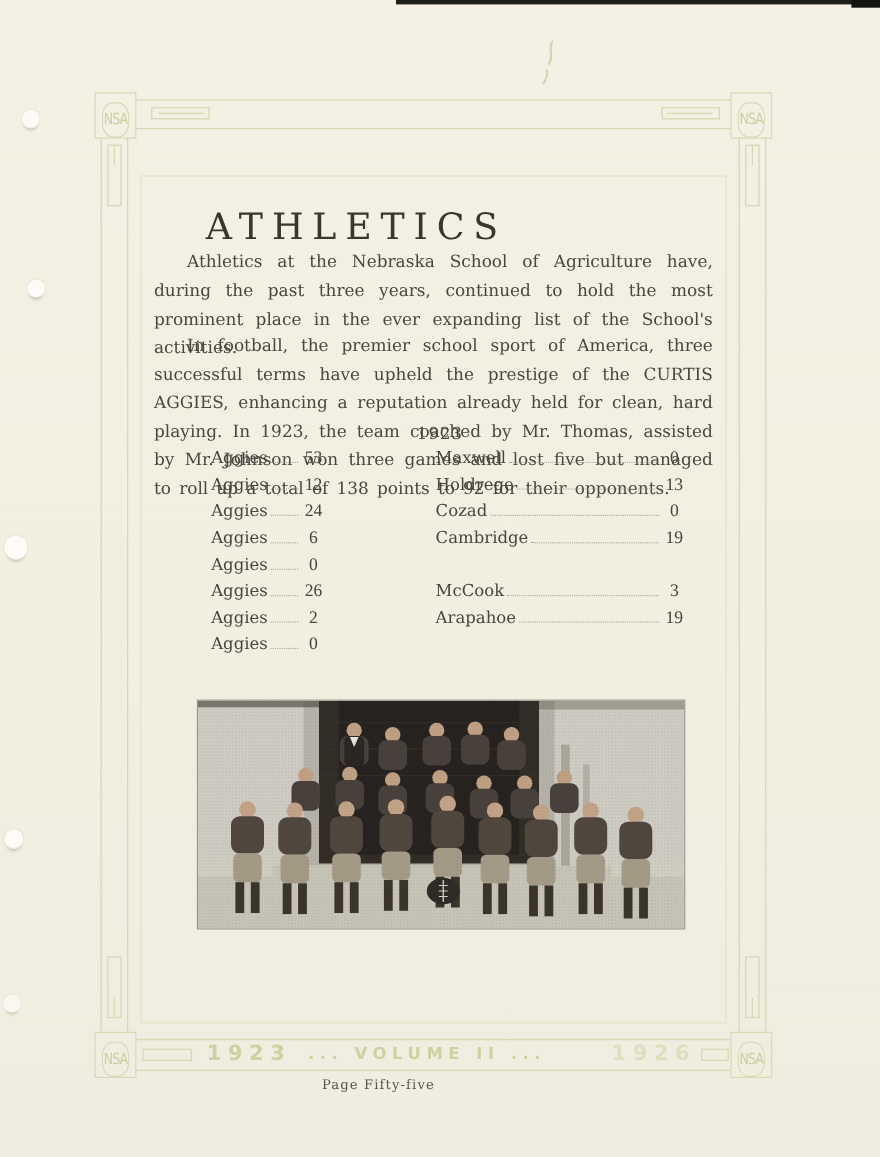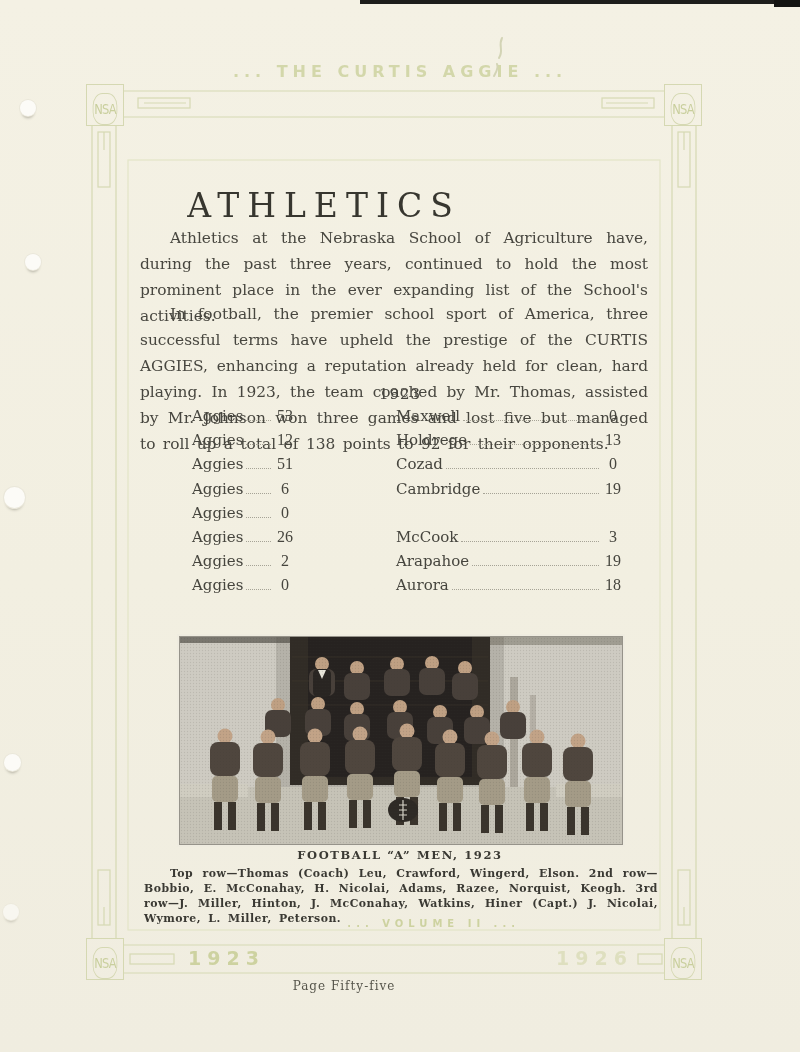--- a/index.html
+++ b/index.html
@@ -56,21 +56,21 @@
     outline:1px solid #96938a;box-shadow:0 0 0 3px #efece0;}
   .caption{position:absolute;left:0;top:848px;width:800px;text-align:center;
     font-size:11.5px;font-weight:bold;letter-spacing:1.6px;color:#3a3933;}
   .roster{position:absolute;left:144px;top:866px;width:514px;
     font-size:10.9px;font-weight:bold;line-height:15px;letter-spacing:.5px;
     word-spacing:3px;text-align:justify;color:#3a3933;text-indent:26px;}
   
   .foot-sage{position:absolute;font-family:"DejaVu Sans","Liberation Sans",sans-serif;
     color:#cdd2a0;font-weight:bold;}
   .fy-left{left:188px;top:947px;font-size:19px;letter-spacing:6px;}
-  .fvol{left:280px;top:918px;width:240px;text-align:right;font-size:10px;letter-spacing:5px;}
+  .fvol{left:280px;top:949px;width:240px;text-align:left;font-size:15px;letter-spacing:5px;}
   .fy-right{left:556px;top:947px;font-size:19px;letter-spacing:6px;opacity:.5;}
   .page-label{position:absolute;left:0;top:979px;width:688px;text-align:center;
     font-size:12px;letter-spacing:1px;color:#56554b;}
 </style>
 </head>
 <body>
 
 <div class="page">
 
   <div class="top-strip"></div>
@@ -123,21 +123,20 @@
   <div class="nsa-box" style="left:664px;top:84px;">
       <div class="nsa-inner">NSA</div>
     </div>
   <div class="nsa-box" style="left:86px;top:938px;">
       <div class="nsa-inner">NSA</div>
     </div>
   <div class="nsa-box" style="left:664px;top:938px;">
       <div class="nsa-inner">NSA</div>
     </div>
 
-  <div class="masthead">... THE CURTIS AGGIE ...</div>
 
   <h1 class="title">ATHLETICS</h1>
   <p class="para p1">Athletics at the Nebraska School of Agriculture have, during the past three years, continued to hold the most prominent place in the ever expanding list of the School's activities.</p>
   <p class="para p2">In football, the premier school sport of America, three successful terms have upheld the prestige of the CURTIS AGGIES, enhancing a reputation already held for clean, hard playing.  In 1923, the team coached by Mr. Thomas, assisted by Mr. Johnson won three games and lost five but managed to roll up a total of 138 points to 92 for their opponents.</p>
 
   <div class="year-head">1923</div>
   <div class="scores">
     <div class="srow">
       <span class="scol-l">
           <span class="sname">Aggies</span>
@@ -161,21 +160,21 @@
       <span class="scol-r">
           <span class="sname">Holdrege</span>
           <span class="leader"></span>
           <span class="snum">13</span>
         </span>
     </div>
     <div class="srow">
       <span class="scol-l">
           <span class="sname">Aggies</span>
           <span class="leader"></span>
-          <span class="snum">51</span>
+          <span class="snum">24</span>
         </span>
       <span class="scol-gap"></span>
       <span class="scol-r">
           <span class="sname">Cozad</span>
           <span class="leader"></span>
           <span class="snum">0</span>
         </span>
     </div>
     <div class="srow">
       <span class="scol-l">
@@ -224,25 +223,20 @@
           <span class="snum">19</span>
         </span>
     </div>
     <div class="srow">
       <span class="scol-l">
           <span class="sname">Aggies</span>
           <span class="leader"></span>
           <span class="snum">0</span>
         </span>
       <span class="scol-gap"></span>
-      <span class="scol-r">
-          <span class="sname">Aurora</span>
-          <span class="leader"></span>
-          <span class="snum">18</span>
-        </span>
     </div>
   </div>
 
   <div class="photo">
     <svg width="442" height="207" viewBox="0 0 442 207">
       <defs>
         <pattern id="ht" width="3" height="3" patternUnits="userSpaceOnUse">
           <circle cx="1.5" cy="1.5" r=".65" fill="#3c3a34" opacity=".12"></circle>
         </pattern>
         <g id="pl">
@@ -303,21 +297,19 @@
       <ellipse cx="223" cy="173" rx="15" ry="12" fill="#2e2a25"></ellipse>
       <line x1="223" y1="163" x2="223" y2="183" stroke="#d8d5c9" stroke-width="1.2"></line>
       <line x1="219" y1="168" x2="227" y2="168" stroke="#d8d5c9" stroke-width="1"></line>
       <line x1="219" y1="173" x2="227" y2="173" stroke="#d8d5c9" stroke-width="1"></line>
       <line x1="219" y1="178" x2="227" y2="178" stroke="#d8d5c9" stroke-width="1"></line>
 
       <rect x="0" y="0" width="442" height="207" fill="url(#ht)"></rect>
     </svg>
   </div>
 
-  <div class="caption">FOOTBALL “A” MEN, 1923</div>
-  <div class="roster">Top row—Thomas (Coach) Leu, Crawford, Wingerd, Elson.  2nd row—Bobbio, E. McConahay, H. Nicolai, Adams, Razee, Norquist, Keogh.  3rd row—J. Miller, Hinton, J. McConahay, Watkins, Hiner (Capt.) J. Nicolai, Wymore, L. Miller, Peterson.</div>
 
   <div class="foot-sage fy-left">1923</div>
   <div class="foot-sage fvol">... VOLUME II ...</div>
   <div class="foot-sage fy-right">1926</div>
   <div class="page-label">Page Fifty-five</div>
 
 </div>
 
 </body></html>

